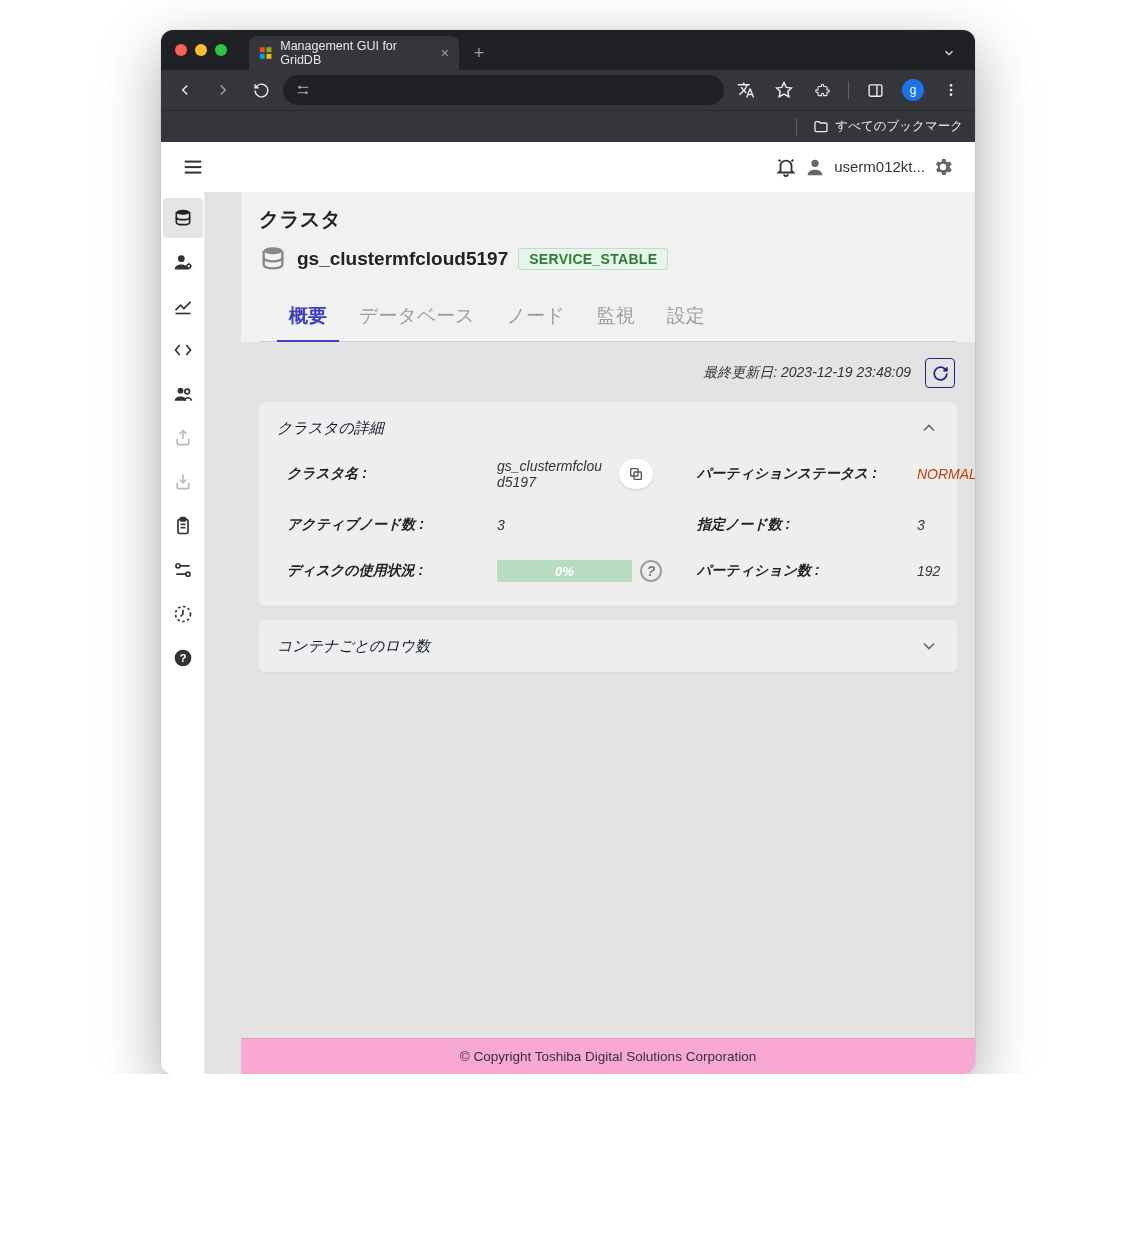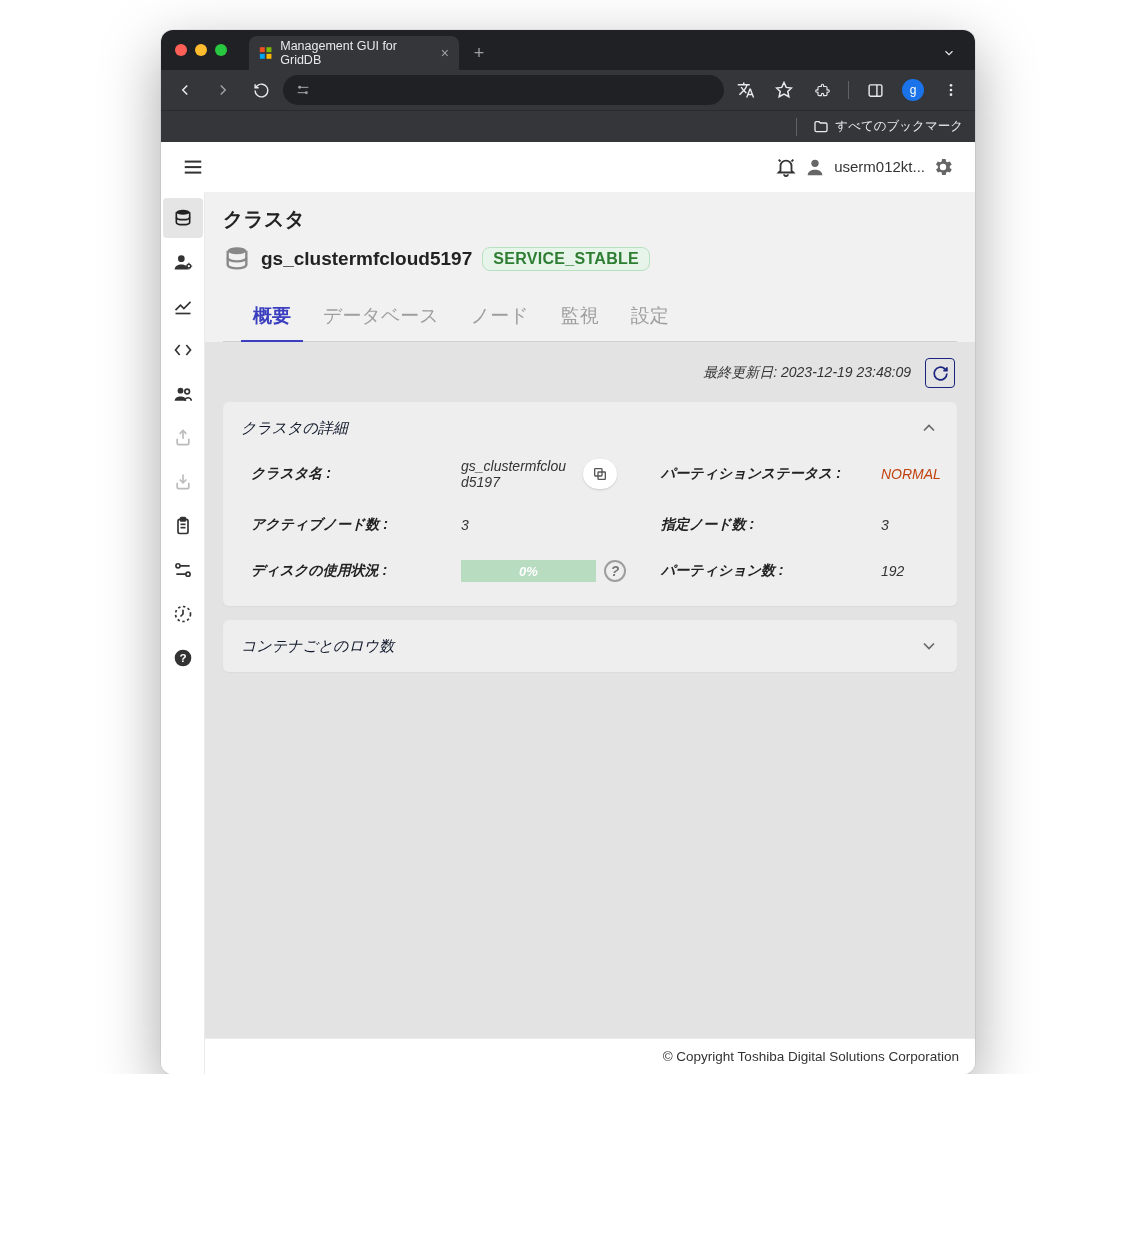--- a/index.html
+++ b/index.html
@@ -36,26 +36,26 @@
   .spacer{flex:1;}
   .icon-btn{width:36px;height:36px;display:flex;align-items:center;justify-content:center;color:#555;border-radius:50%;}
   .user-area{display:flex;align-items:center;gap:8px;color:#333;font-size:15px;}
 
   .app-body{display:flex;flex:1;min-height:0;}
   .sidebar{width:44px;background:#fff;border-right:1px solid rgba(0,0,0,.08);display:flex;flex-direction:column;align-items:center;padding-top:6px;gap:4px;}
   .side-item{width:40px;height:40px;display:flex;align-items:center;justify-content:center;color:#555;border-radius:4px;}
   .side-item.active{background:#e5e5e5;color:#222;}
   .side-item.dim{color:#bbb;}
 
-  .content{flex:1;background:#e3e3e3;display:flex;flex-direction:column;min-width:0;}
+  .content{flex:1;background:#e3e3e3;display:flex;flex-direction:column;min-width:0;padding-left:36px;}
   .top-white{background:#f1f1f1;padding:14px 18px 0 18px;}
   .page-title{font-size:20px;font-weight:700;color:#222;}
   .cluster-line{display:flex;align-items:center;gap:10px;margin-top:12px;}
   .cluster-name{font-size:19px;font-weight:700;color:#222;}
-  .badge{font-size:16px;font-weight:700;color:#2e7d32;background:#e6f4ea;border:1px solid #b7e1c1;border-radius:8px;padding:2px 10px;letter-spacing:.3px;}
+  .badge{font-size:14px;font-weight:700;color:#2e7d32;background:#e6f4ea;border:1px solid #b7e1c1;border-radius:3px;padding:2px 10px;letter-spacing:.3px;}
 
   .tabs-row{display:flex;gap:28px;margin-top:18px;border-bottom:1px solid #d0d0d0;background:#f1f1f1;padding-left:28px;}
   .tab-link{padding:12px 2px;font-size:19px;color:#9e9e9e;position:relative;}
   .tab-link.active{color:#3b3fbf;font-weight:600;}
   .tab-link.active::after{content:"";position:absolute;left:-10px;right:-10px;bottom:-1px;height:2px;background:#3b3fbf;}
 
   .scroll-area{flex:1;padding:0 18px 18px 18px;overflow:auto;font-style:italic;}
   .status-row{display:flex;justify-content:flex-end;align-items:center;gap:14px;padding:16px 2px 14px 2px;font-size:14px;color:#333;}
   .refresh-btn{width:30px;height:30px;border:1.5px solid #1a237e;border-radius:4px;display:flex;align-items:center;justify-content:center;color:#1a237e;}
 
@@ -66,21 +66,21 @@
   .grid{display:grid;grid-template-columns: 200px 190px 210px 1fr;row-gap:26px;column-gap:10px;align-items:center;font-size:14px;}
   .k{font-weight:700;color:#222;}
   .v{color:#333;}
   .green{color:#c2410c;font-weight:500;}
   .copy-chip{display:inline-flex;width:34px;height:30px;border-radius:16px;background:#fff;align-items:center;justify-content:center;box-shadow:0 1px 2px rgba(0,0,0,.15);margin-left:8px;vertical-align:middle;}
 
   .progress-wrap{display:flex;align-items:center;gap:8px;}
   .progress{width:135px;height:22px;background:#b8dcc0;position:relative;display:flex;align-items:center;justify-content:center;color:#fff;font-size:13px;font-weight:600;}
   .qmark{width:22px;height:22px;border:2px solid #9e9e9e;border-radius:50%;color:#777;font-size:14px;display:flex;align-items:center;justify-content:center;font-weight:700;}
 
-  .app-footer{height:36px;background:#ffffff;border-top:1px solid rgba(0,0,0,.08);display:flex;align-items:center;justify-content:flex-end;padding:0 16px;font-size:13.5px;color:#333;}
+  .app-footer{height:36px;background:#f9a8d4;border-top:1px solid rgba(0,0,0,.08);display:flex;align-items:center;justify-content:center;padding:0 16px;font-size:13.5px;color:#333;}
 
   svg{display:block;}
 </style>
 </head>
 <body>
 
 <div class="window">
 
   <div class="tabbar">
     <div class="traffic">

